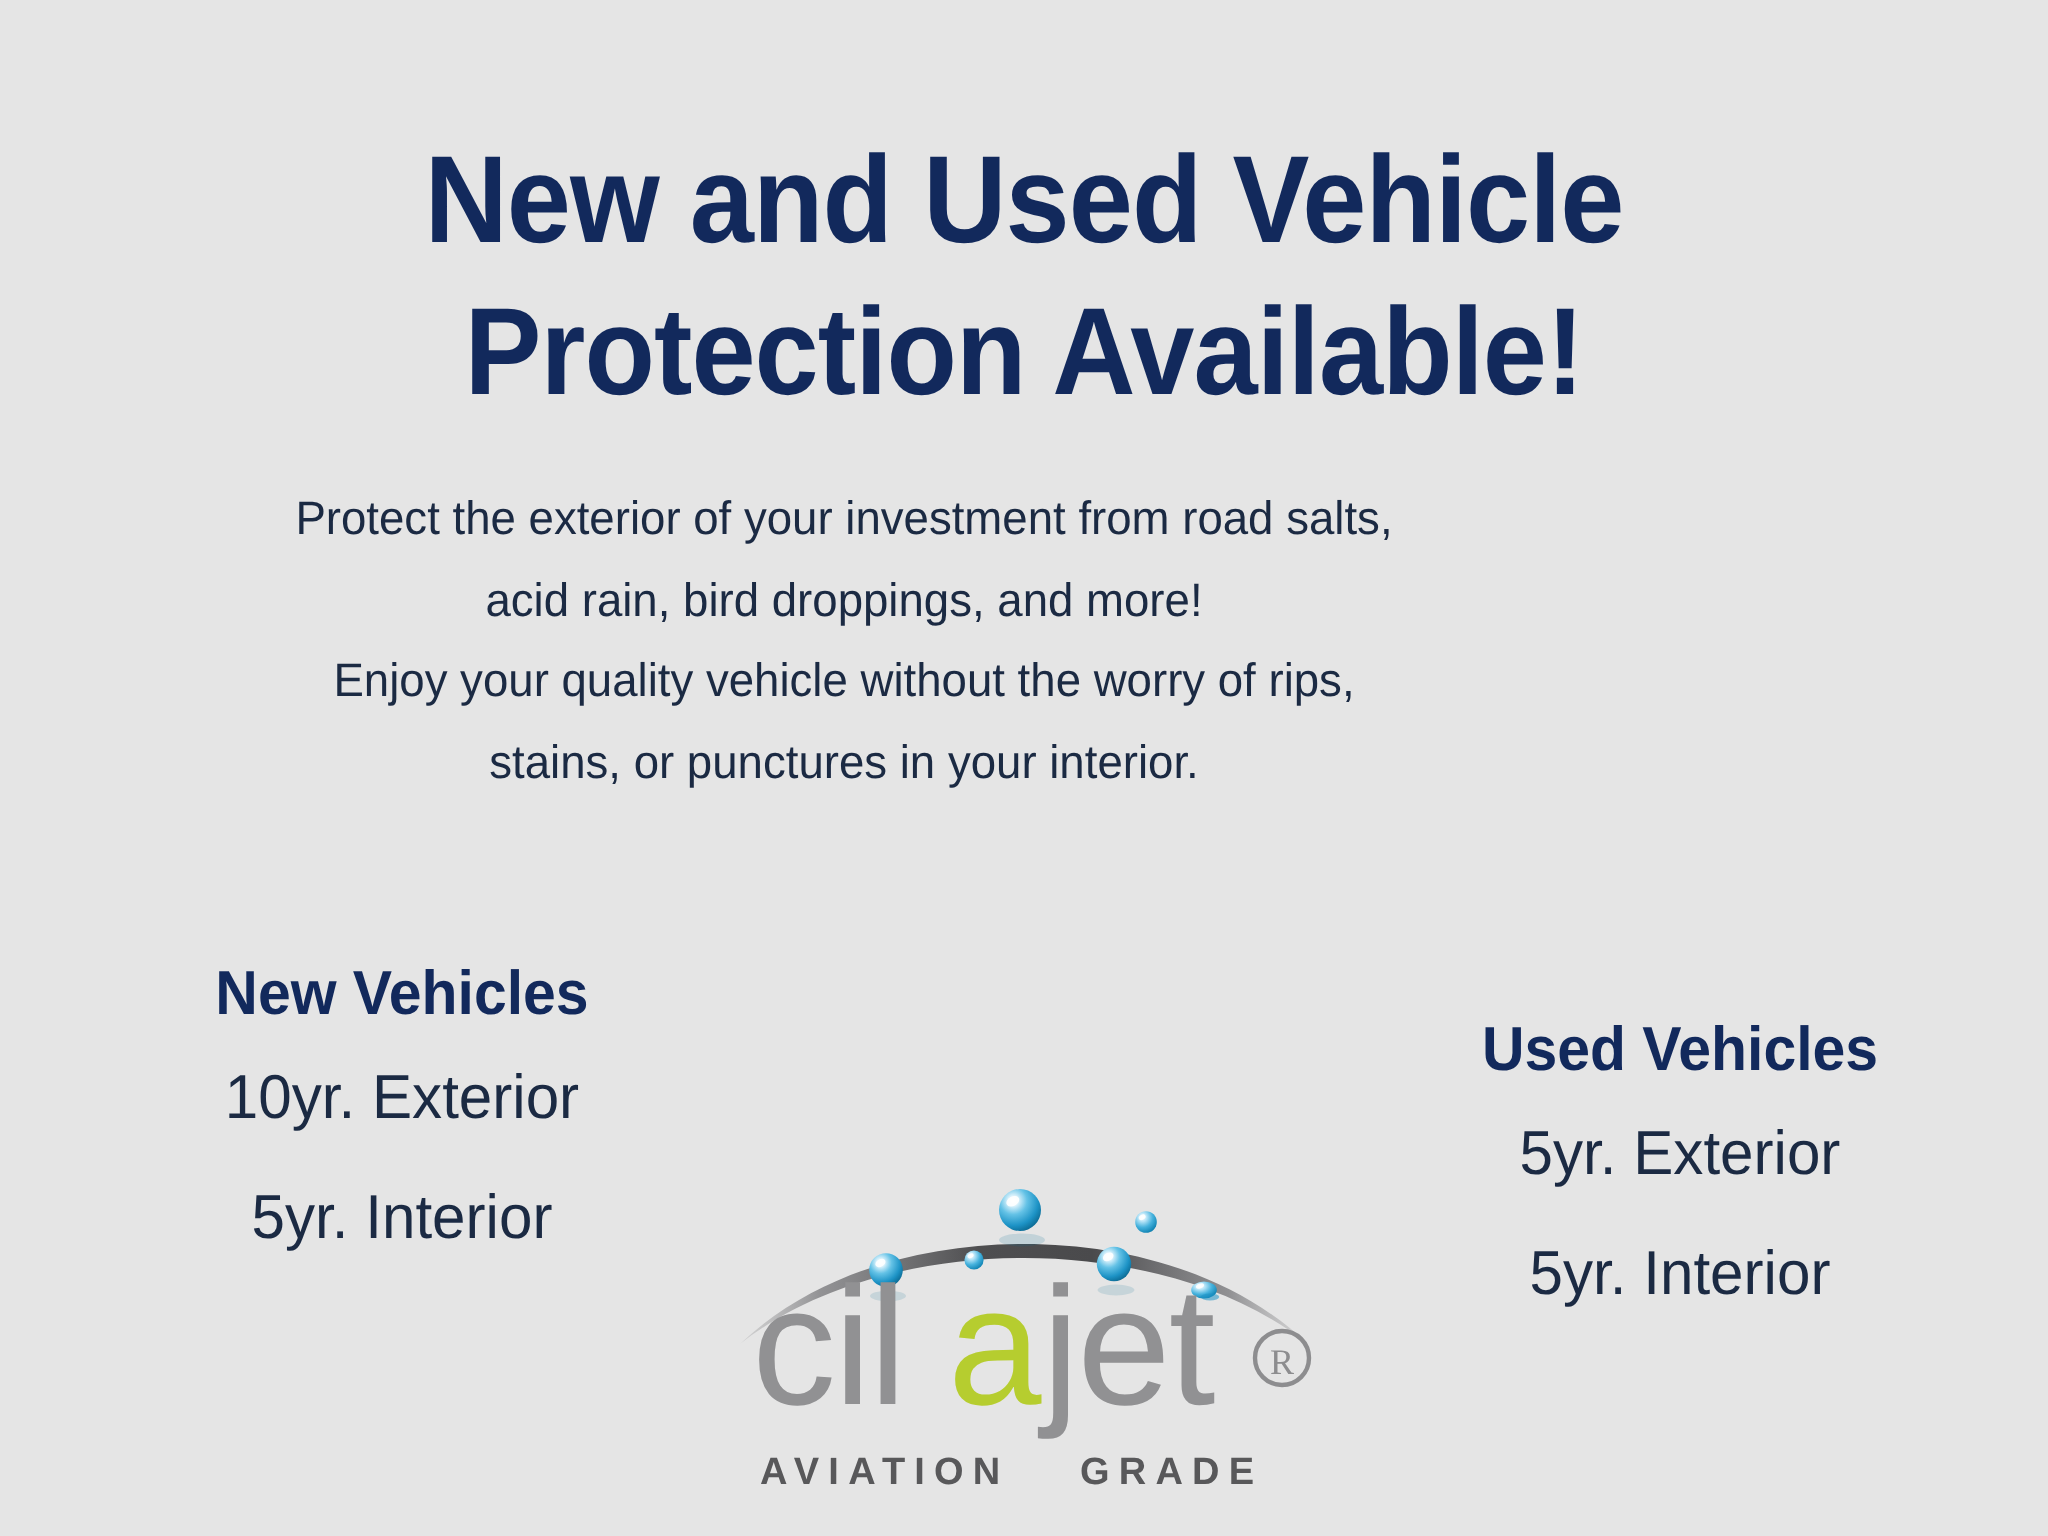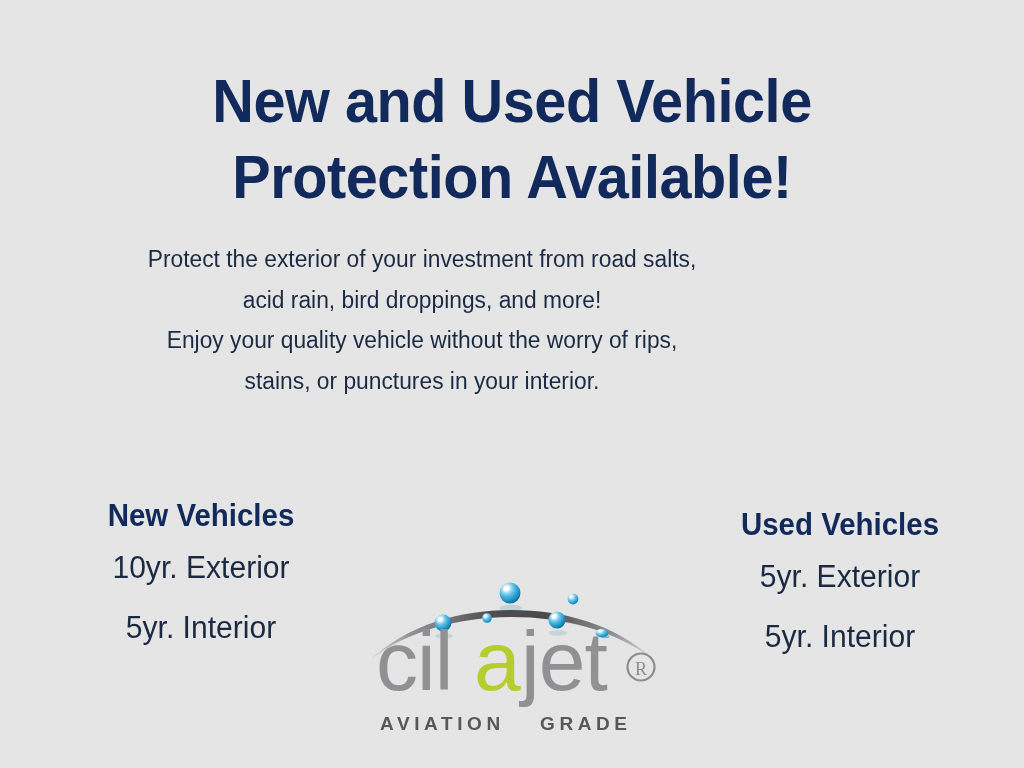--- a/index.html
+++ b/index.html
@@ -63,21 +63,21 @@
     transform-origin: center center;
   }
 
   
   .col {
     position: absolute;
     top: 474px;
     width: 360px;
     text-align: center;
   }
-  #col-new  { left: 21px; margin-top: 19px; }
+  #col-new  { left: 21px; }
   #col-used { left: 660px; margin-top: 28px; }
 
   .col-head {
     display: block;
     color: #12295c;
     font-family: "Liberation Sans Narrow", "Liberation Sans", sans-serif;
     font-weight: bold;
     font-size: 31px;
     line-height: 45px;
     white-space: nowrap;
@@ -92,21 +92,21 @@
     font-weight: normal;
     white-space: nowrap;
     transform: scaleX(0.97);
     transform-origin: center center;
   }
 
   
   #logo {
     position: absolute;
     left: 366px;
-    top: 572px;
+    top: 584px;
     width: 292px;
     height: 178px;
   }
   #logo svg { display: block; }
 </style>
 </head>
 <body>
 
 <div id="slide">
 

